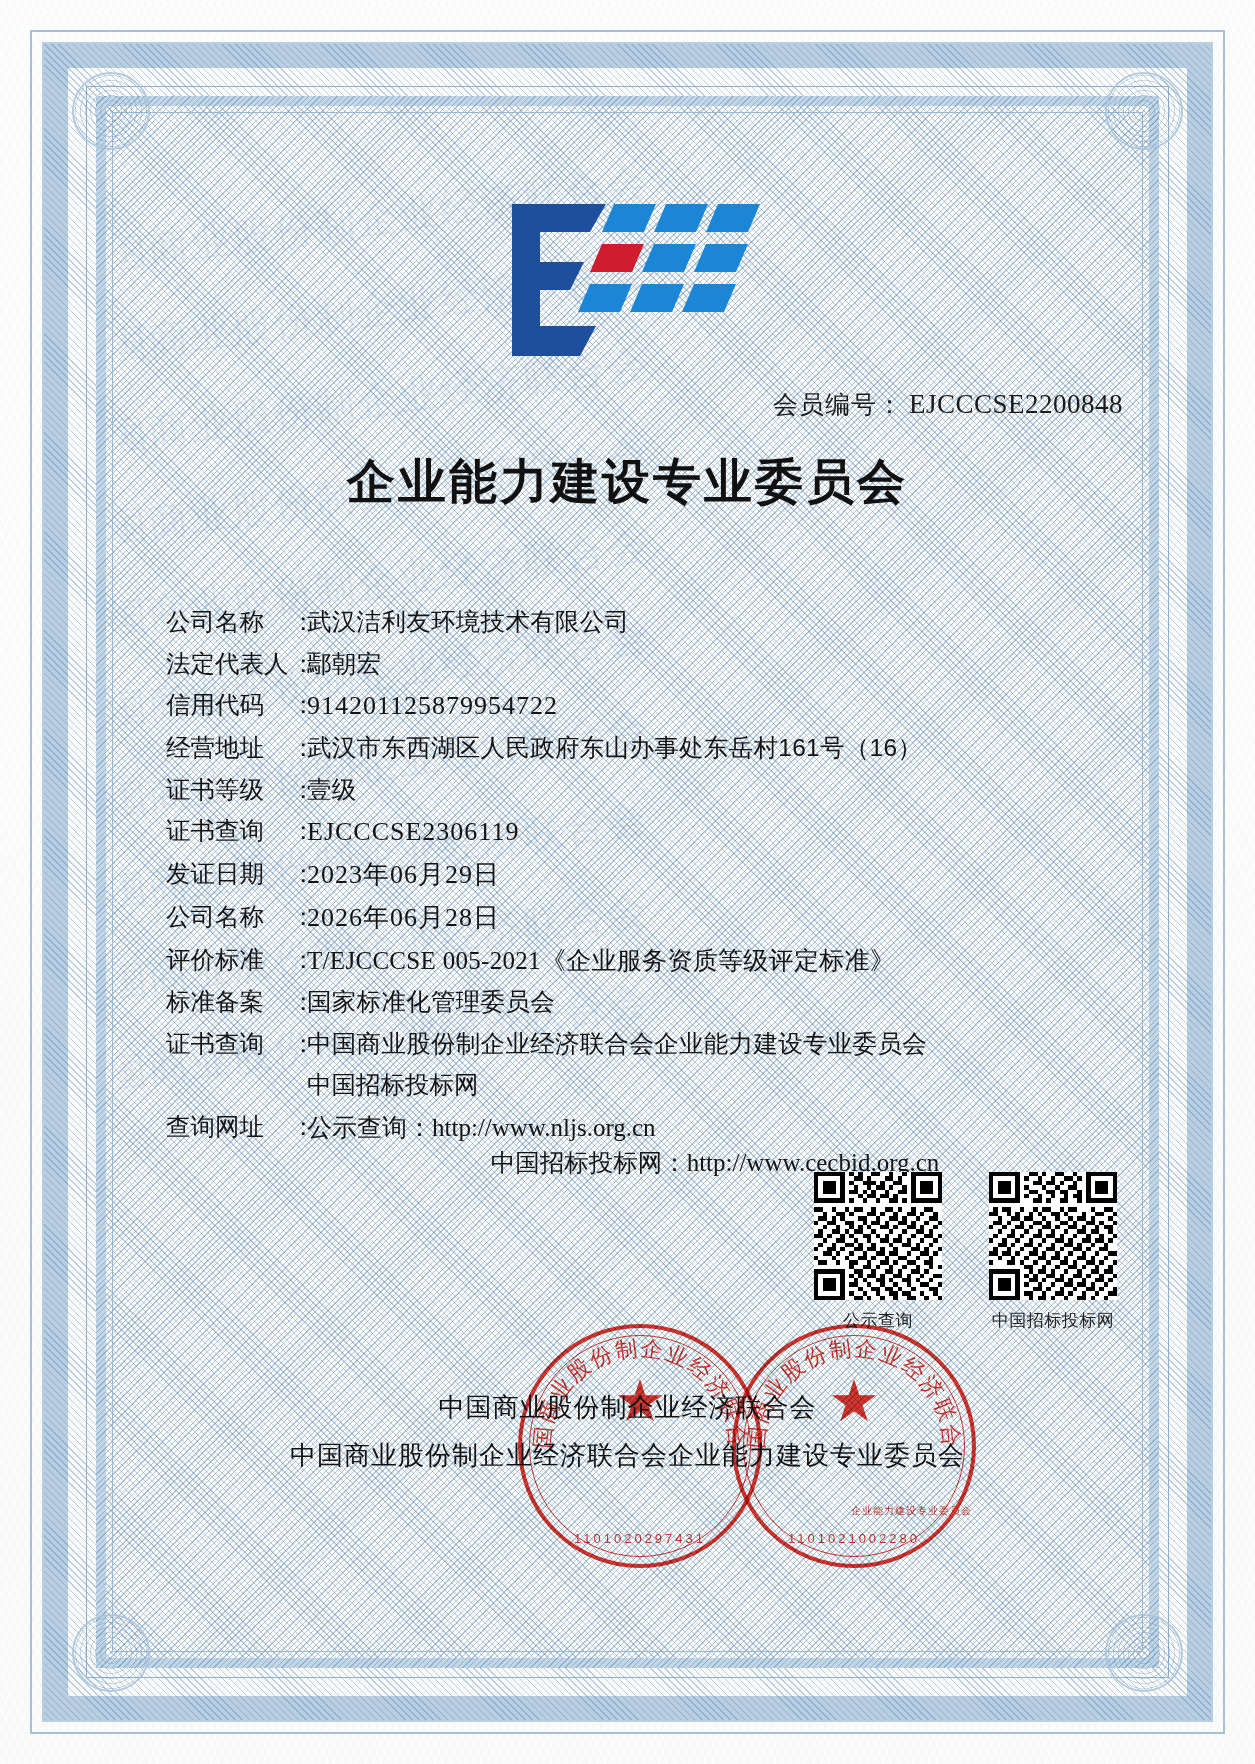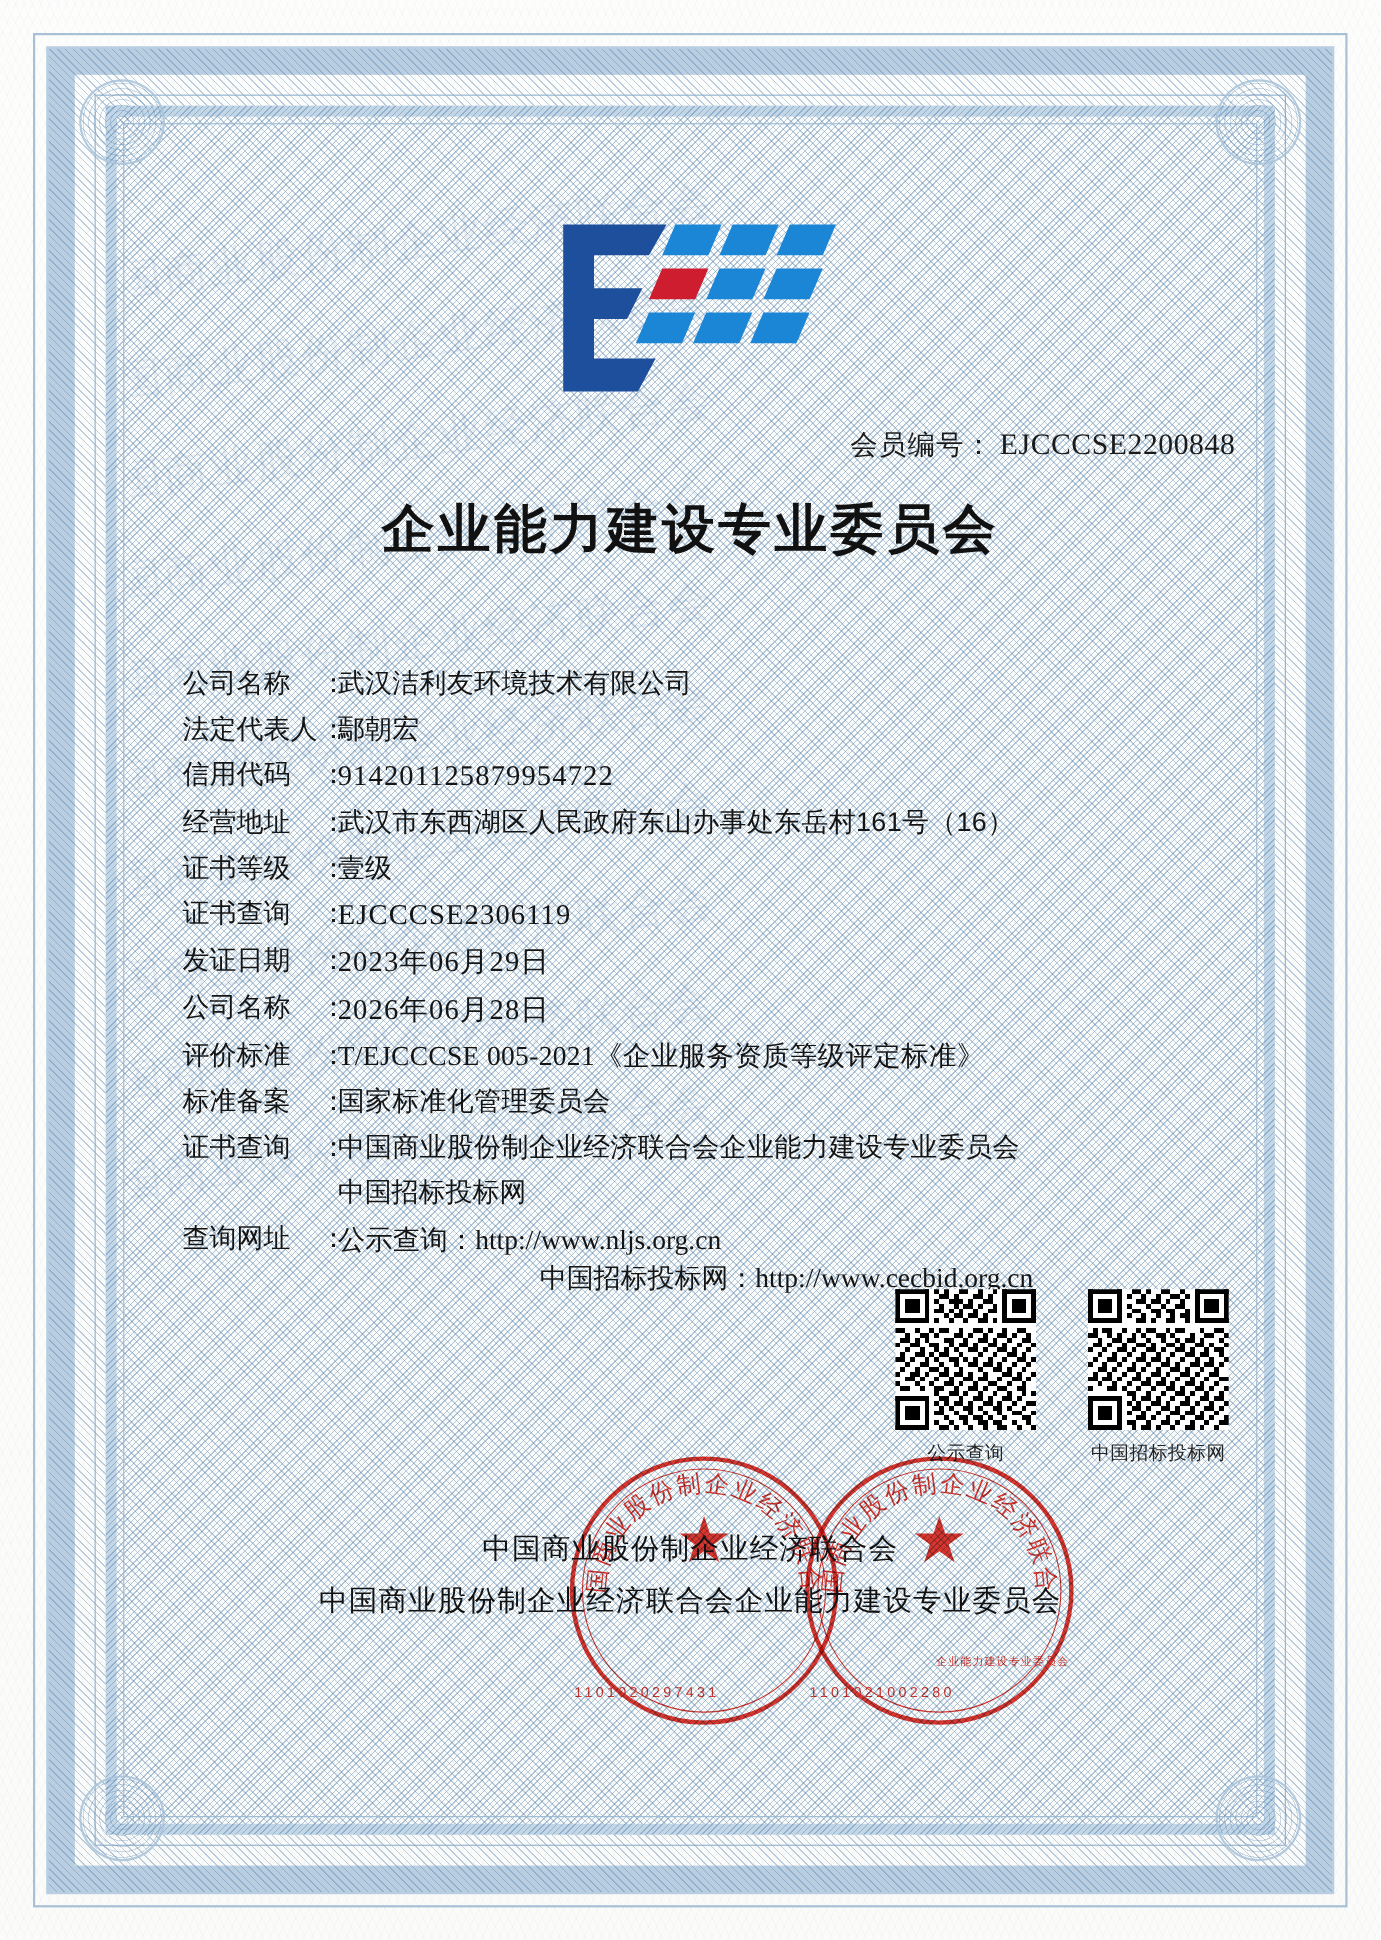--- a/index.html
+++ b/index.html
@@ -156,21 +156,21 @@
   }
   .seal .star{
     position:absolute;left:50%;top:44px;transform:translateX(-50%);
     color:#d9251d;font-size:58px;line-height:1;
   }
   .seal .bottom-txt{
     position:absolute;left:0;right:0;bottom:46px;text-align:right;
     color:#d9251d;font-size:10px;letter-spacing:1px;
   }
   .seal .code{
-    position:absolute;left:0;right:0;bottom:18px;text-align:left;
+    position:absolute;left:0;right:0;bottom:18px;text-align:center;
     color:#d9251d;font-size:13px;letter-spacing:3px;
   }
   .seal1{left:386px;top:1192px;}
   .seal2{left:600px;top:1192px;}
 
   .seal-lines{
     position:absolute;left:0;right:0;top:1258px;
     text-align:center;color:#111;
   }
   .seal-lines .l1{font-size:26px;letter-spacing:1px;margin-bottom:13px;font-weight:500;}

